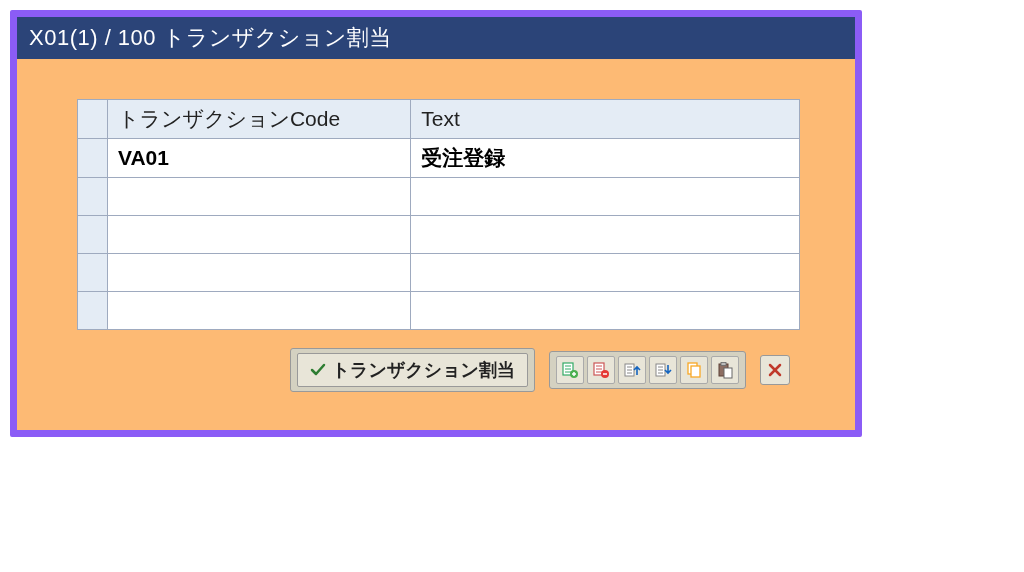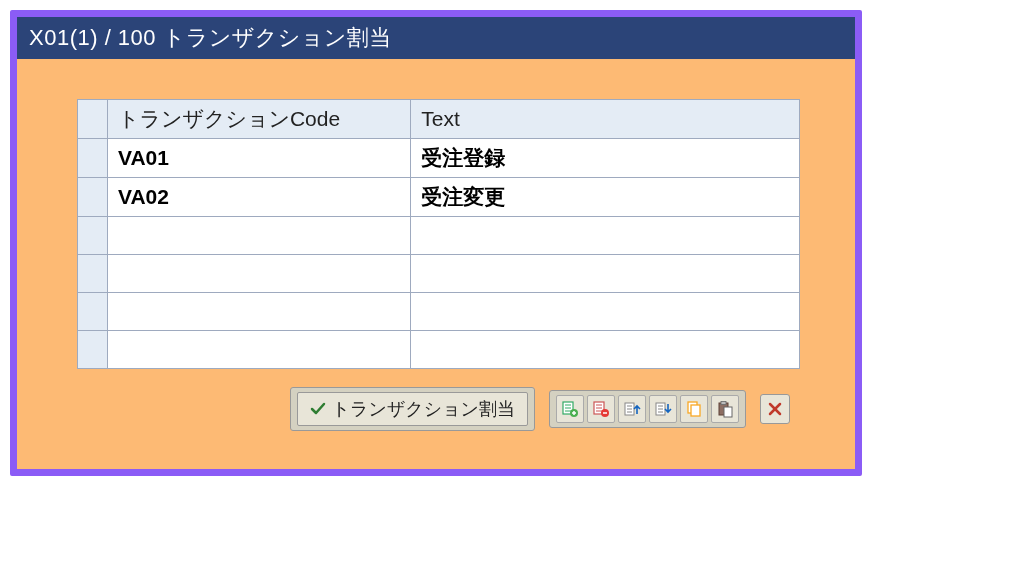--- a/index.html
+++ b/index.html
@@ -70,20 +70,21 @@
       display: inline-flex;
       align-items: center;
       gap: 6px;
       background: #e8e5d8;
       border: 1px solid #999;
       border-radius: 2px;
       padding: 4px 12px;
       font-size: 18px;
       color: #222;
       cursor: pointer;
+      font-weight: bold;
     }
     .icon-btn {
       display: inline-flex;
       align-items: center;
       justify-content: center;
       width: 28px;
       height: 28px;
       background: #e8e5d8;
       border: 1px solid #aaa;
       border-radius: 2px;
@@ -125,25 +126,20 @@
         </tr>
       </thead>
       <tbody>
         <tr>
           <td class="sel-col"></td>
           <td>VA01</td>
           <td>受注登録</td>
         </tr>
         <tr>
           <td class="sel-col"></td>
-          <td>VA02</td>
-          <td>受注変更</td>
-        </tr>
-        <tr>
-          <td class="sel-col"></td>
           <td></td>
           <td></td>
         </tr>
         <tr>
           <td class="sel-col"></td>
           <td></td>
           <td></td>
         </tr>
         <tr>
           <td class="sel-col"></td>

